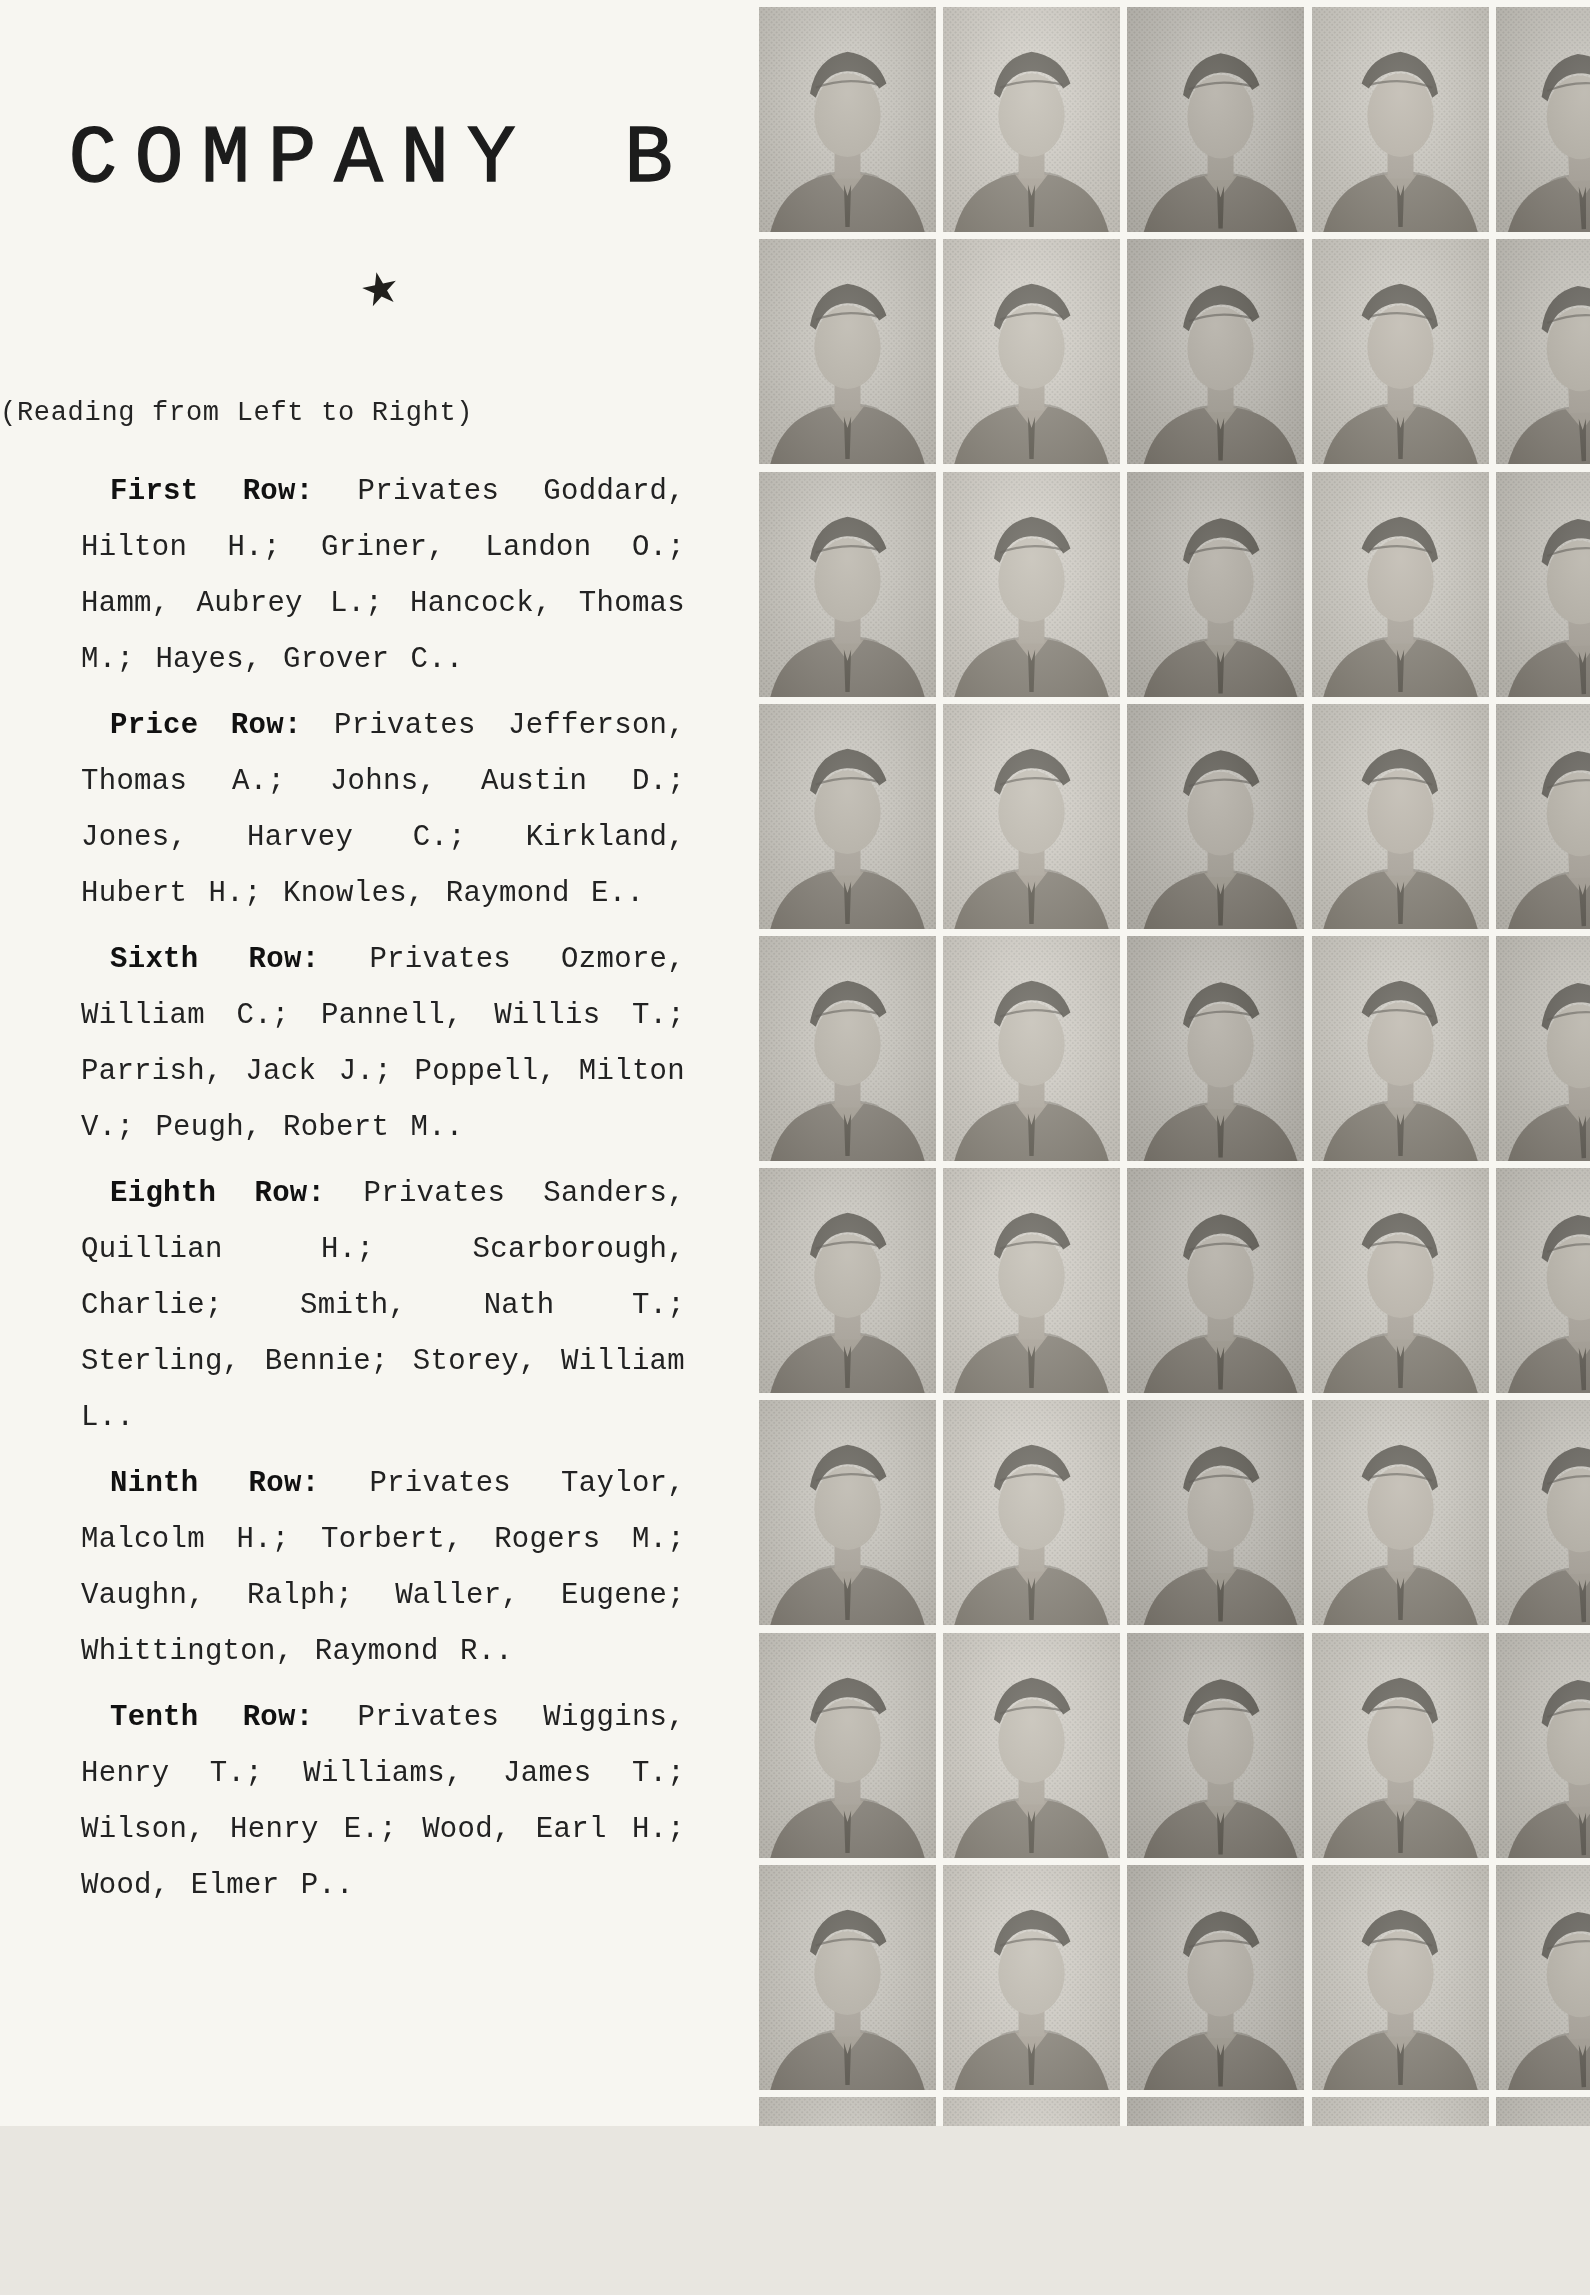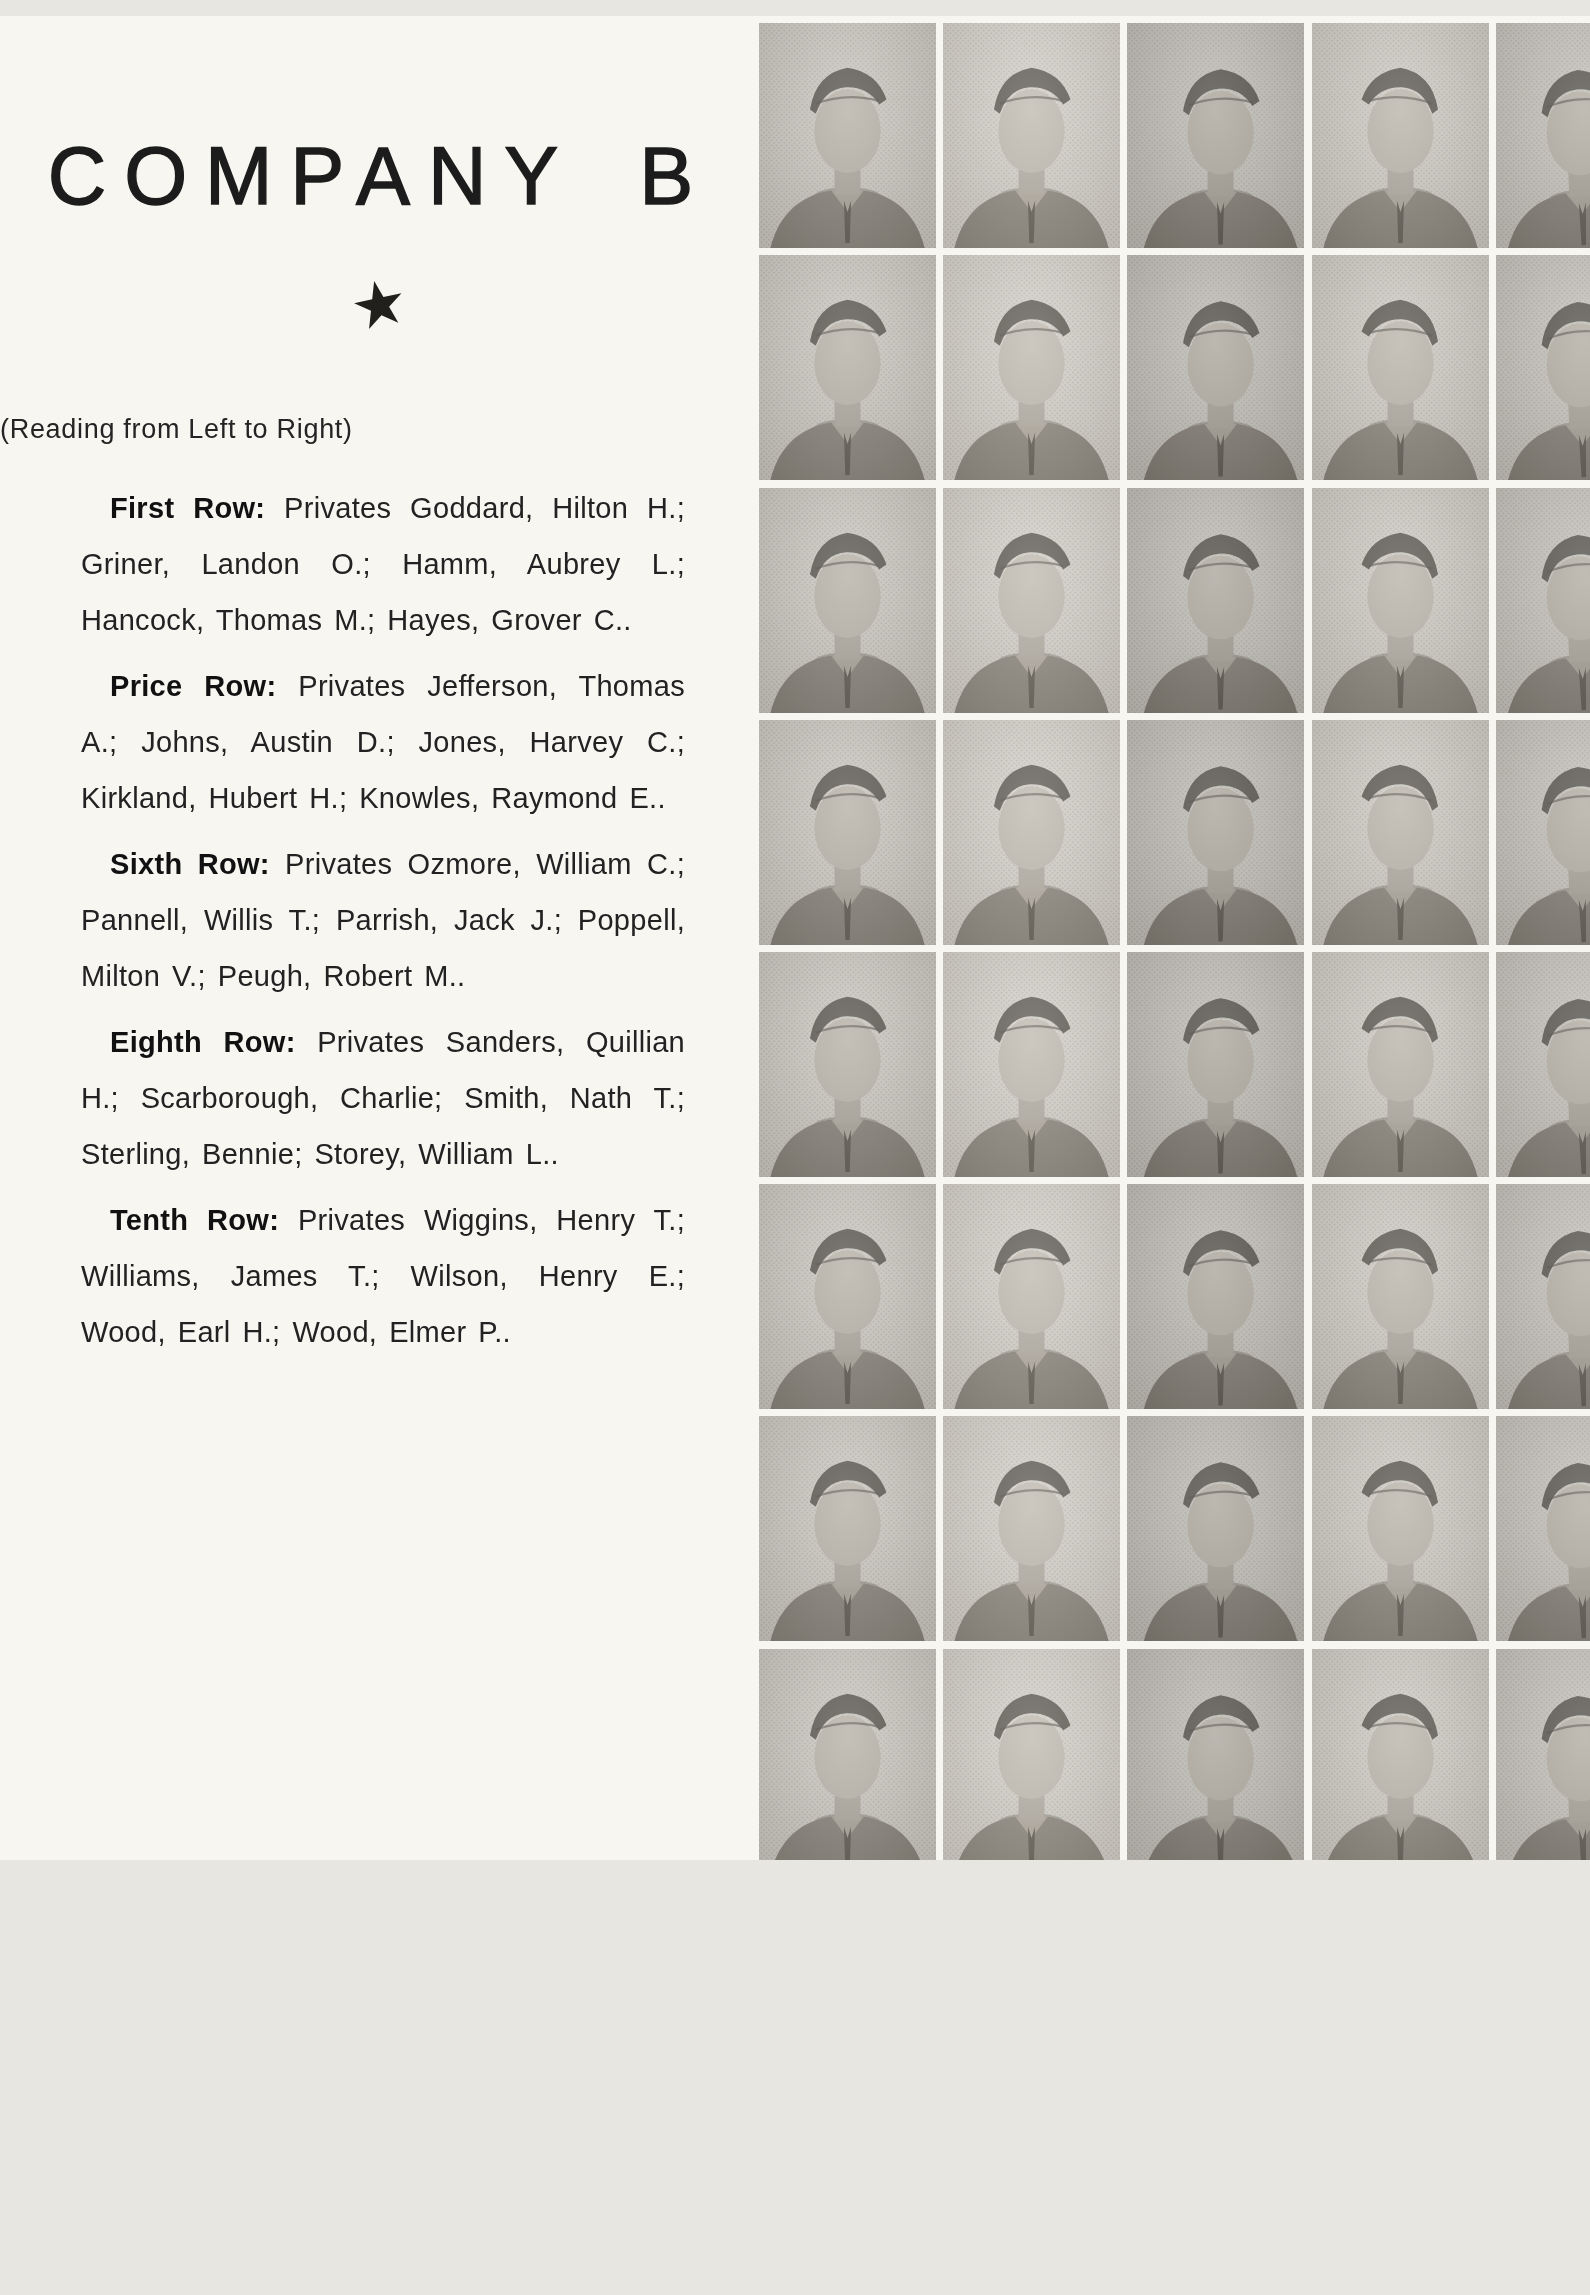--- a/index.html
+++ b/index.html
@@ -1,23 +1,22 @@
 <!DOCTYPE html>
 <html style="font-size:11.5px"><head>
 <meta charset="utf-8">
 <style>
   html,body{margin:0;padding:0;background:#e8e6e0;}
   .page{
     position:relative;
-    width:1590px;height:1844px;
+    width:1590px;height:2126px;
     background:#f7f6f1;
     overflow:hidden;
-    font-family:Liberation Sans, sans-serif;
+    font-family:Liberation Mono, monospace;
     color:#1c1c1c;
-    margin-top:16px;
   }
   
   .text-col{position:absolute;left:0;top:0;width:759px;height:100%;}
   .title{
     position:absolute;top:114px;left:0;width:100%;
     text-align:center;
     font-size:81px;font-weight:400;
     letter-spacing:0.22em;word-spacing:0.30em;
     -webkit-text-stroke:1.4px #1c1c1c;
     white-space:nowrap;
@@ -93,20 +92,21 @@
     <div class="title">COMPANY B</div>
     <div class="star-wrap">
       <span class="star">★</span>
     </div>
     <div class="note">(Reading from Left to Right)</div>
     <div class="roster">
         <p class="para"><b class="row-label">First Row:</b> Privates Goddard, Hilton H.; Griner, Landon O.; Hamm, Aubrey L.; Hancock, Thomas M.; Hayes, Grover C..</p>
         <p class="para"><b class="row-label">Price Row:</b> Privates Jefferson, Thomas A.; Johns, Austin D.; Jones, Harvey C.; Kirkland, Hubert H.; Knowles, Raymond E..</p>
         <p class="para"><b class="row-label">Sixth Row:</b> Privates Ozmore, William C.; Pannell, Willis T.; Parrish, Jack J.; Poppell, Milton V.; Peugh, Robert M..</p>
         <p class="para"><b class="row-label">Eighth Row:</b> Privates Sanders, Quillian H.; Scarborough, Charlie; Smith, Nath T.; Sterling, Bennie; Storey, William L..</p>
+        <p class="para"><b class="row-label">Ninth Row:</b> Privates Taylor, Malcolm H.; Torbert, Rogers M.; Vaughn, Ralph; Waller, Eugene; Whittington, Raymond R..</p>
         <p class="para"><b class="row-label">Tenth Row:</b> Privates Wiggins, Henry T.; Williams, James T.; Wilson, Henry E.; Wood, Earl H.; Wood, Elmer P..</p>
       </div>
     <div class="pagenum">[ 70 ]</div>
   </div>
 
   <div class="grid-clip">
     <div class="grid">
         <div class="cell v0" aria-label="Goddard, Hilton H.">
   <svg viewBox="0 0 246 312" preserveAspectRatio="xMidYMid slice">
     <rect width="246" height="312" fill="#c8c5bd"></rect>

